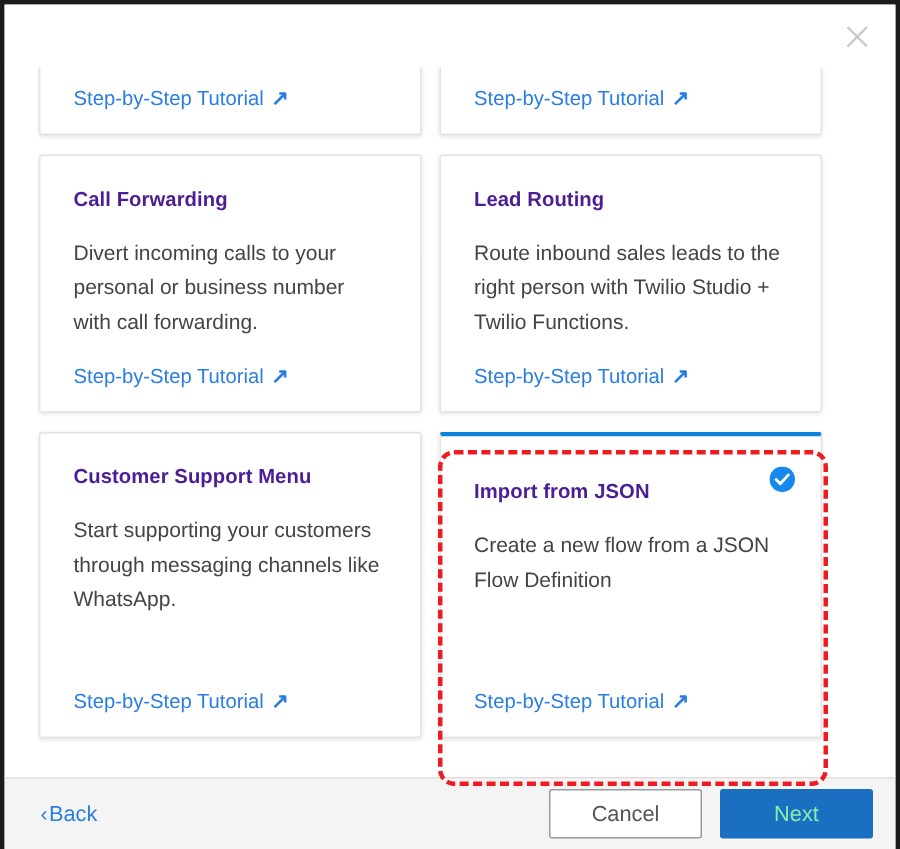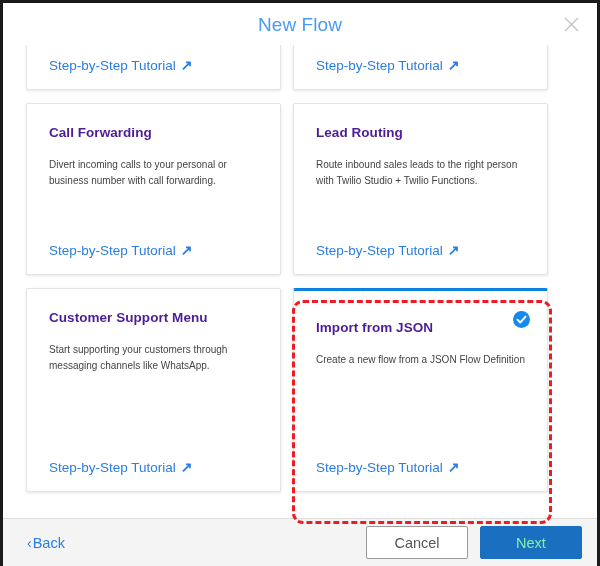--- a/index.html
+++ b/index.html
@@ -109,21 +109,21 @@
 
   .card-title {
     font-size: 13.5px;
     font-weight: bold;
     color: #4c1d95;
     margin: 0 0 16px 0;
     line-height: 1.2;
     letter-spacing: 0.05px;
   }
   .card-desc {
-    font-size: 10px;
+    font-size: 14px;
     color: #444444;
     line-height: 1.62;
     margin: 0;
     flex: 1 1 auto;
   }
   .card-link {
     font-size: 13.5px;
     color: #2a7de1;
     text-decoration: none;
     white-space: nowrap;
@@ -218,21 +218,20 @@
     pointer-events: none;
     z-index: 30;
   }
 </style>
 </head>
 <body>
 
 <div class="modal">
 
   <div class="modal-header">
-    <div class="modal-title">New Flow</div>
     <div class="close-btn">
       <svg width="17" height="17" viewBox="0 0 17 17" aria-hidden="true">
         <line x1="2" y1="2" x2="15" y2="15" stroke="#c9c9c9" stroke-width="1.6"></line>
         <line x1="15" y1="2" x2="2" y2="15" stroke="#c9c9c9" stroke-width="1.6"></line>
       </svg>
     </div>
   </div>
 
   <div class="modal-body">
     <div class="cards-viewport">

